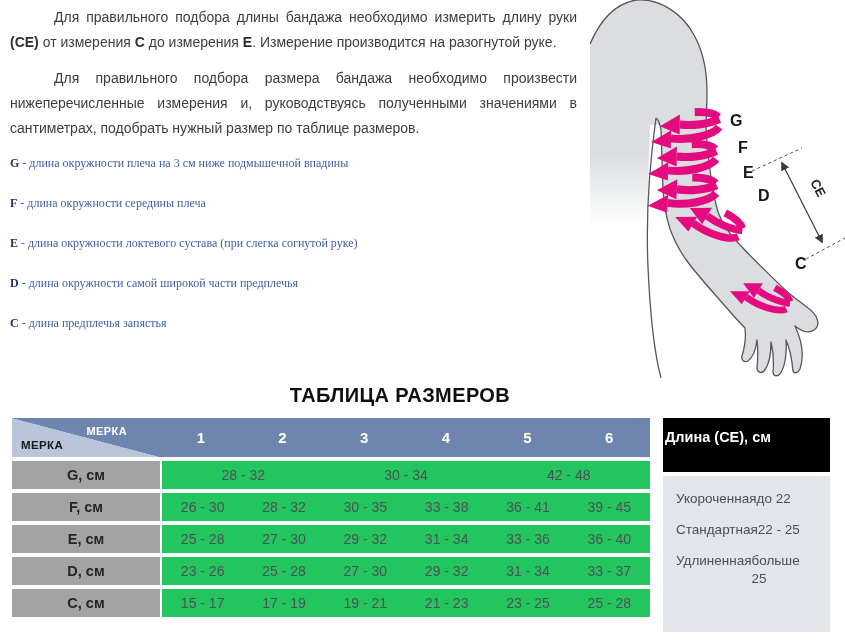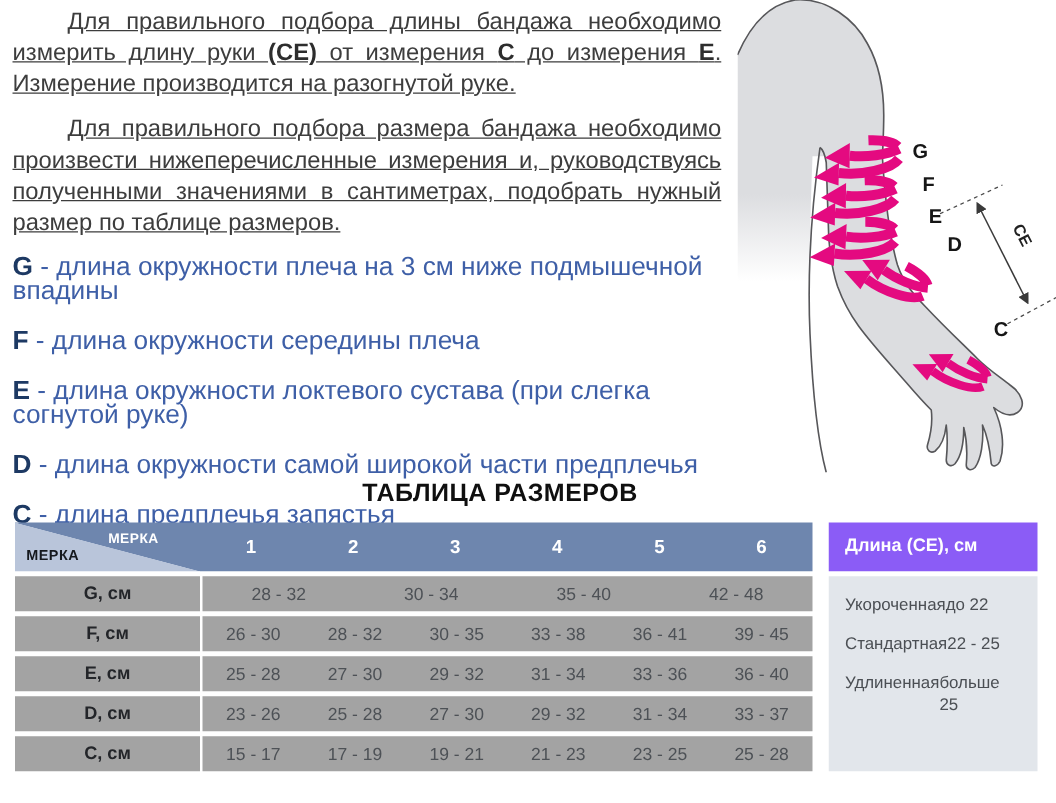--- a/index.html
+++ b/index.html
@@ -4,27 +4,27 @@
 <style>
   * { margin:0; padding:0; box-sizing:border-box; }
   body { background:#fff; }
   .page {
     position:relative; width:845px; height:642px; background:#ffffff;
     font-family:"Liberation Sans", sans-serif; overflow:hidden;
   }
   
   .text-col { position:absolute; left:10px; top:5px; width:567px; }
   .para {
-    font-size:19px; line-height:25px; color:#3d3d3d;
-    text-align:justify; text-indent:44px; margin-bottom:11px;text-decoration:underline;
+    font-size:14px; line-height:25px; color:#3d3d3d;
+    text-align:justify; text-indent:44px; margin-bottom:11px;
   }
   .para b { color:#2d2d2d; }
   
   .measure-list { margin-top:13px; }
-  .m-line { font-size:21px; line-height:19px; color:#3e5fa7; margin-bottom:21px; }
+  .m-line { font-size:12px; line-height:19px; color:#3e5fa7; margin-bottom:21px;font-family:Liberation Serif, serif; }
   .m-line b { color:#1d3963; }
   
   .section-title {
     position:absolute; top:384px; left:0; width:800px; text-align:center;
     font-size:20px; font-weight:bold; color:#0f0f0f; letter-spacing:0.4px;
   }
   
   .main-table { position:absolute; left:12px; top:418px; width:638px; }
   .thead { display:flex; height:39px; }
   .corner {
@@ -33,27 +33,27 @@
   }
   .corner-top { position:absolute; top:7px; right:33px; color:#fff; font-weight:bold; font-size:11px; letter-spacing:0.4px; }
   .corner-bottom { position:absolute; bottom:6px; left:9px; color:#15181d; font-weight:bold; font-size:11.5px; letter-spacing:0.4px; }
   .size-cols { flex:1; background:#6e86ae; display:flex; }
   .size-cols span { flex:1; text-align:center; line-height:39px; color:#fff; font-weight:bold; font-size:15px; }
   .trow { display:flex; height:28px; margin-top:4px; }
   .tlabel {
     width:148px; flex:none; background:#a3a3a3; margin-right:2px;
     text-align:center; line-height:28px; font-weight:bold; font-size:14.5px; color:#232529;
   }
-  .tvals { flex:1; background:#a3a3a3; display:flex; }
+  .tvals { flex:1; background:#22c55e; display:flex; }
   .tvals span { flex:1; text-align:center; line-height:28px; font-size:14px; color:#4d5156; }
   
   .ce-panel { position:absolute; left:663px; top:418px; width:167px; }
   .ce-header {
-    height:39px; background:#8b5cf6; color:#fff; font-weight:bold;
-    font-size:14.5px; line-height:39px; padding-left:13px;
+    height:54px; background:#000000; color:#fff; font-weight:bold;
+    font-size:14.5px; line-height:39px; padding-left:2px;
   }
   .ce-body { margin-top:4px; background:#e2e6eb; height:156px; padding:14px 13px 0 13px; }
   .ce-row { display:flex; font-size:13.5px; line-height:18px; color:#4b4f54; margin-bottom:13px; }
   
   .figure-wrap { position:absolute; left:590px; top:0; width:255px; height:378px; }
   .bstroke { fill:none; stroke:#e40a80; stroke-width:8; }
   .bfill { fill:#e40a80; }
   .fig-label { font-size:16px; font-weight:bold; fill:#161616; }
   .fig-ce { font-size:13px; font-weight:bold; fill:#222; }
   .dash { stroke:#4a4a4a; stroke-width:1; stroke-dasharray:3,3; fill:none; }
@@ -163,21 +163,20 @@
         <span>5</span>
         <span>6</span>
       </div>
     </div>
 
     <div class="trow">
       <div class="tlabel">G, см</div>
       <div class="tvals">
         <span>28 - 32</span>
         <span>30 - 34</span>
-        <span>35 - 40</span>
         <span>42 - 48</span>
       </div>
     </div>
     <div class="trow">
       <div class="tlabel">F, см</div>
       <div class="tvals">
         <span>26 - 30</span>
         <span>28 - 32</span>
         <span>30 - 35</span>
         <span>33 - 38</span>

